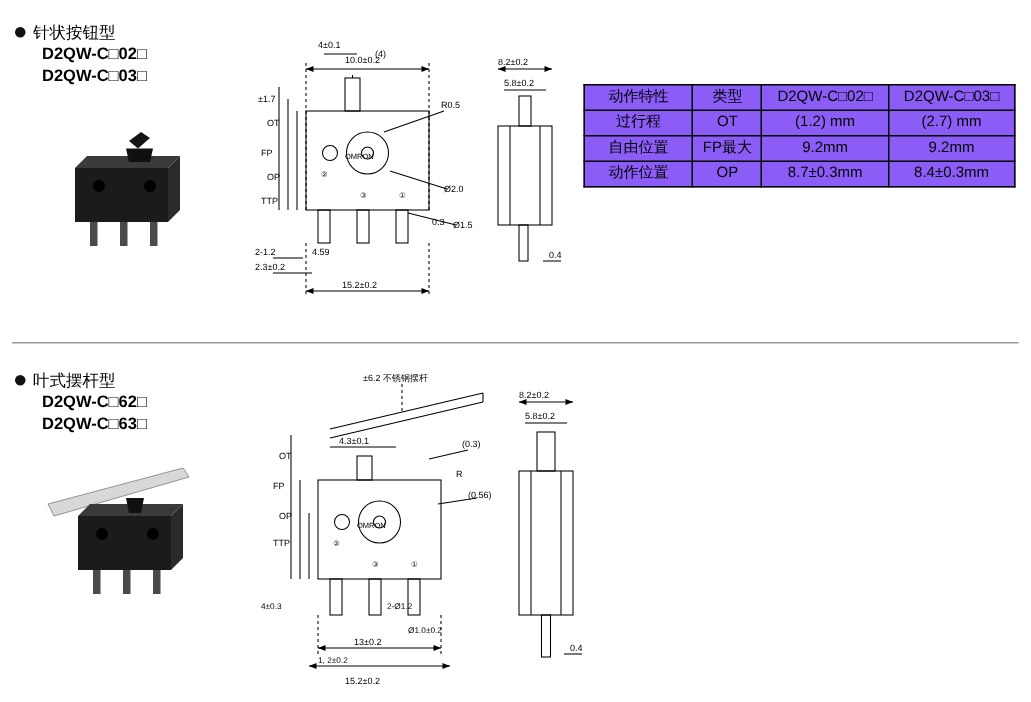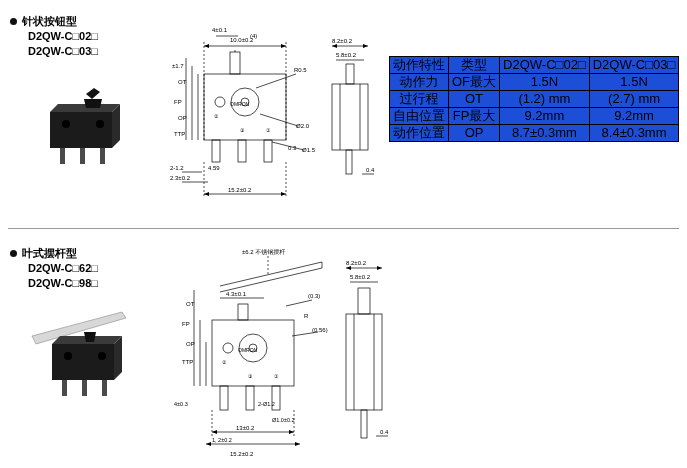--- a/index.html
+++ b/index.html
@@ -15,41 +15,41 @@
   #sec1{top:0;height:228px;}
   #sec2{top:232px;height:236px;}
 
   .divider{
     position:absolute;left:8px;width:671px;height:1px;
     background:#999;top:228px;
   }
 
   
   .title-block{position:absolute;left:10px;top:14px;width:150px;}
-  .title-row{display:flex;align-items:center;font-size:11px;font-weight:bold;}
+  .title-row{display:flex;align-items:center;font-size:11px;font-weight:normal;}
   .bullet{
     width:7px;height:7px;border-radius:50%;background:#111;
     display:inline-block;margin-right:5px;flex:0 0 auto;
   }
   .model{font-size:11px;font-weight:bold;margin-left:18px;line-height:15px;}
 
   
   .photo{position:absolute;}
   .photo svg{display:block;}
 
   
   .draw{position:absolute;}
   .draw svg{display:block;}
 
   
   table.spec{
     position:absolute;
     border-collapse:collapse;
-    font-size:13px;
-    background:#1d4ed8;
+    font-size:10px;
+    background:#8b5cf6;
   }
   table.spec td,table.spec th{
     border:1px solid #000;
     padding:1px 3px;
     text-align:center;
     font-weight:normal;
     white-space:nowrap;
     height:14px;
     line-height:12px;
   }
@@ -184,26 +184,20 @@
     </svg>
   </div>
 
   <table class="spec t1">
     <tbody>
         <tr>
       <th class="c-name">动作特性</th>
       <th class="c-type">类型</th>
       <th class="c-val">D2QW-C□02□</th>
       <th class="c-val">D2QW-C□03□</th>
-    </tr>
-    <tr>
-      <td class="lbl">动作力</td>
-      <td>OF最大</td>
-      <td>1.5N</td>
-      <td>1.5N</td>
     </tr>
     <tr>
       <td class="lbl">过行程</td>
       <td>OT</td>
       <td>(1.2)  mm</td>
       <td>(2.7)  mm</td>
     </tr>
     <tr>
       <td class="lbl">自由位置</td>
       <td>FP最大</td>
@@ -223,21 +217,21 @@
 <div class="divider"></div>
 
 <div class="section" id="sec2">
 
   <div class="title-block">
     <div class="title-row">
       <span class="bullet"></span>
       <span>叶式摆杆型</span>
     </div>
     <div class="model">D2QW-C□62□</div>
-    <div class="model">D2QW-C□98□</div>
+    <div class="model">D2QW-C□63□</div>
   </div>
 
   <div class="photo" style="left:22px;top:70px;">
     <svg width="130" height="100" viewBox="0 0 130 100">
 
       <path d="M10,34 L100,10 L104,16 L14,42 Z" fill="#d8d8d8" stroke="#888" stroke-width="0.6"></path>
 
       <path d="M30,42 L92,42 L92,78 L30,78 Z" fill="#1b1b1b"></path>
       <path d="M30,42 L38,34 L100,34 L92,42 Z" fill="#3a3a3a"></path>
       <path d="M92,42 L100,34 L100,70 L92,78 Z" fill="#2a2a2a"></path>

